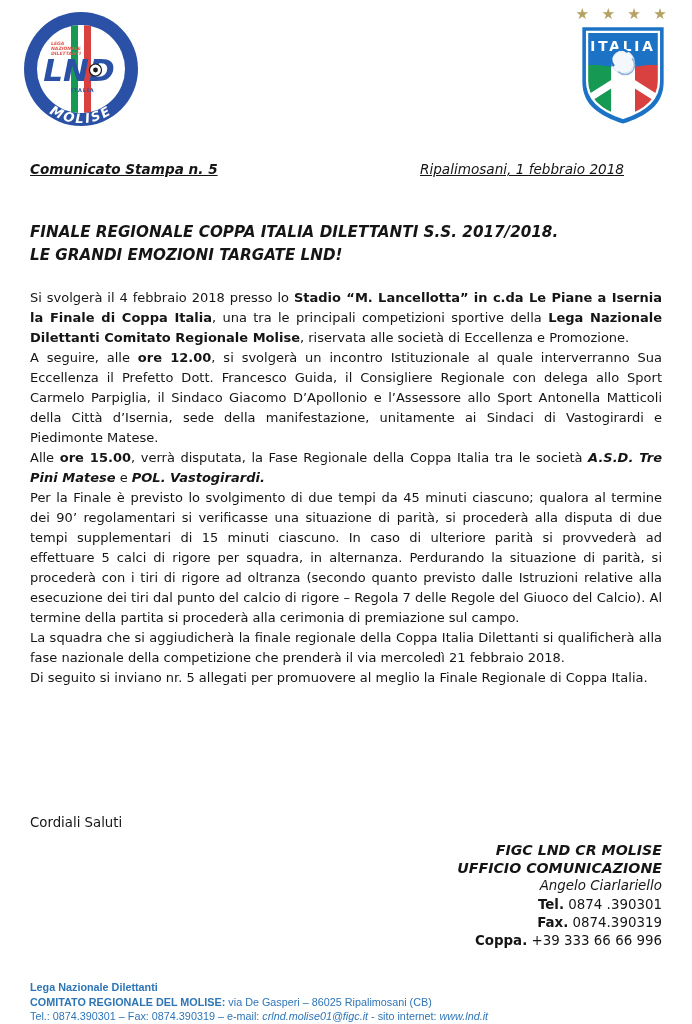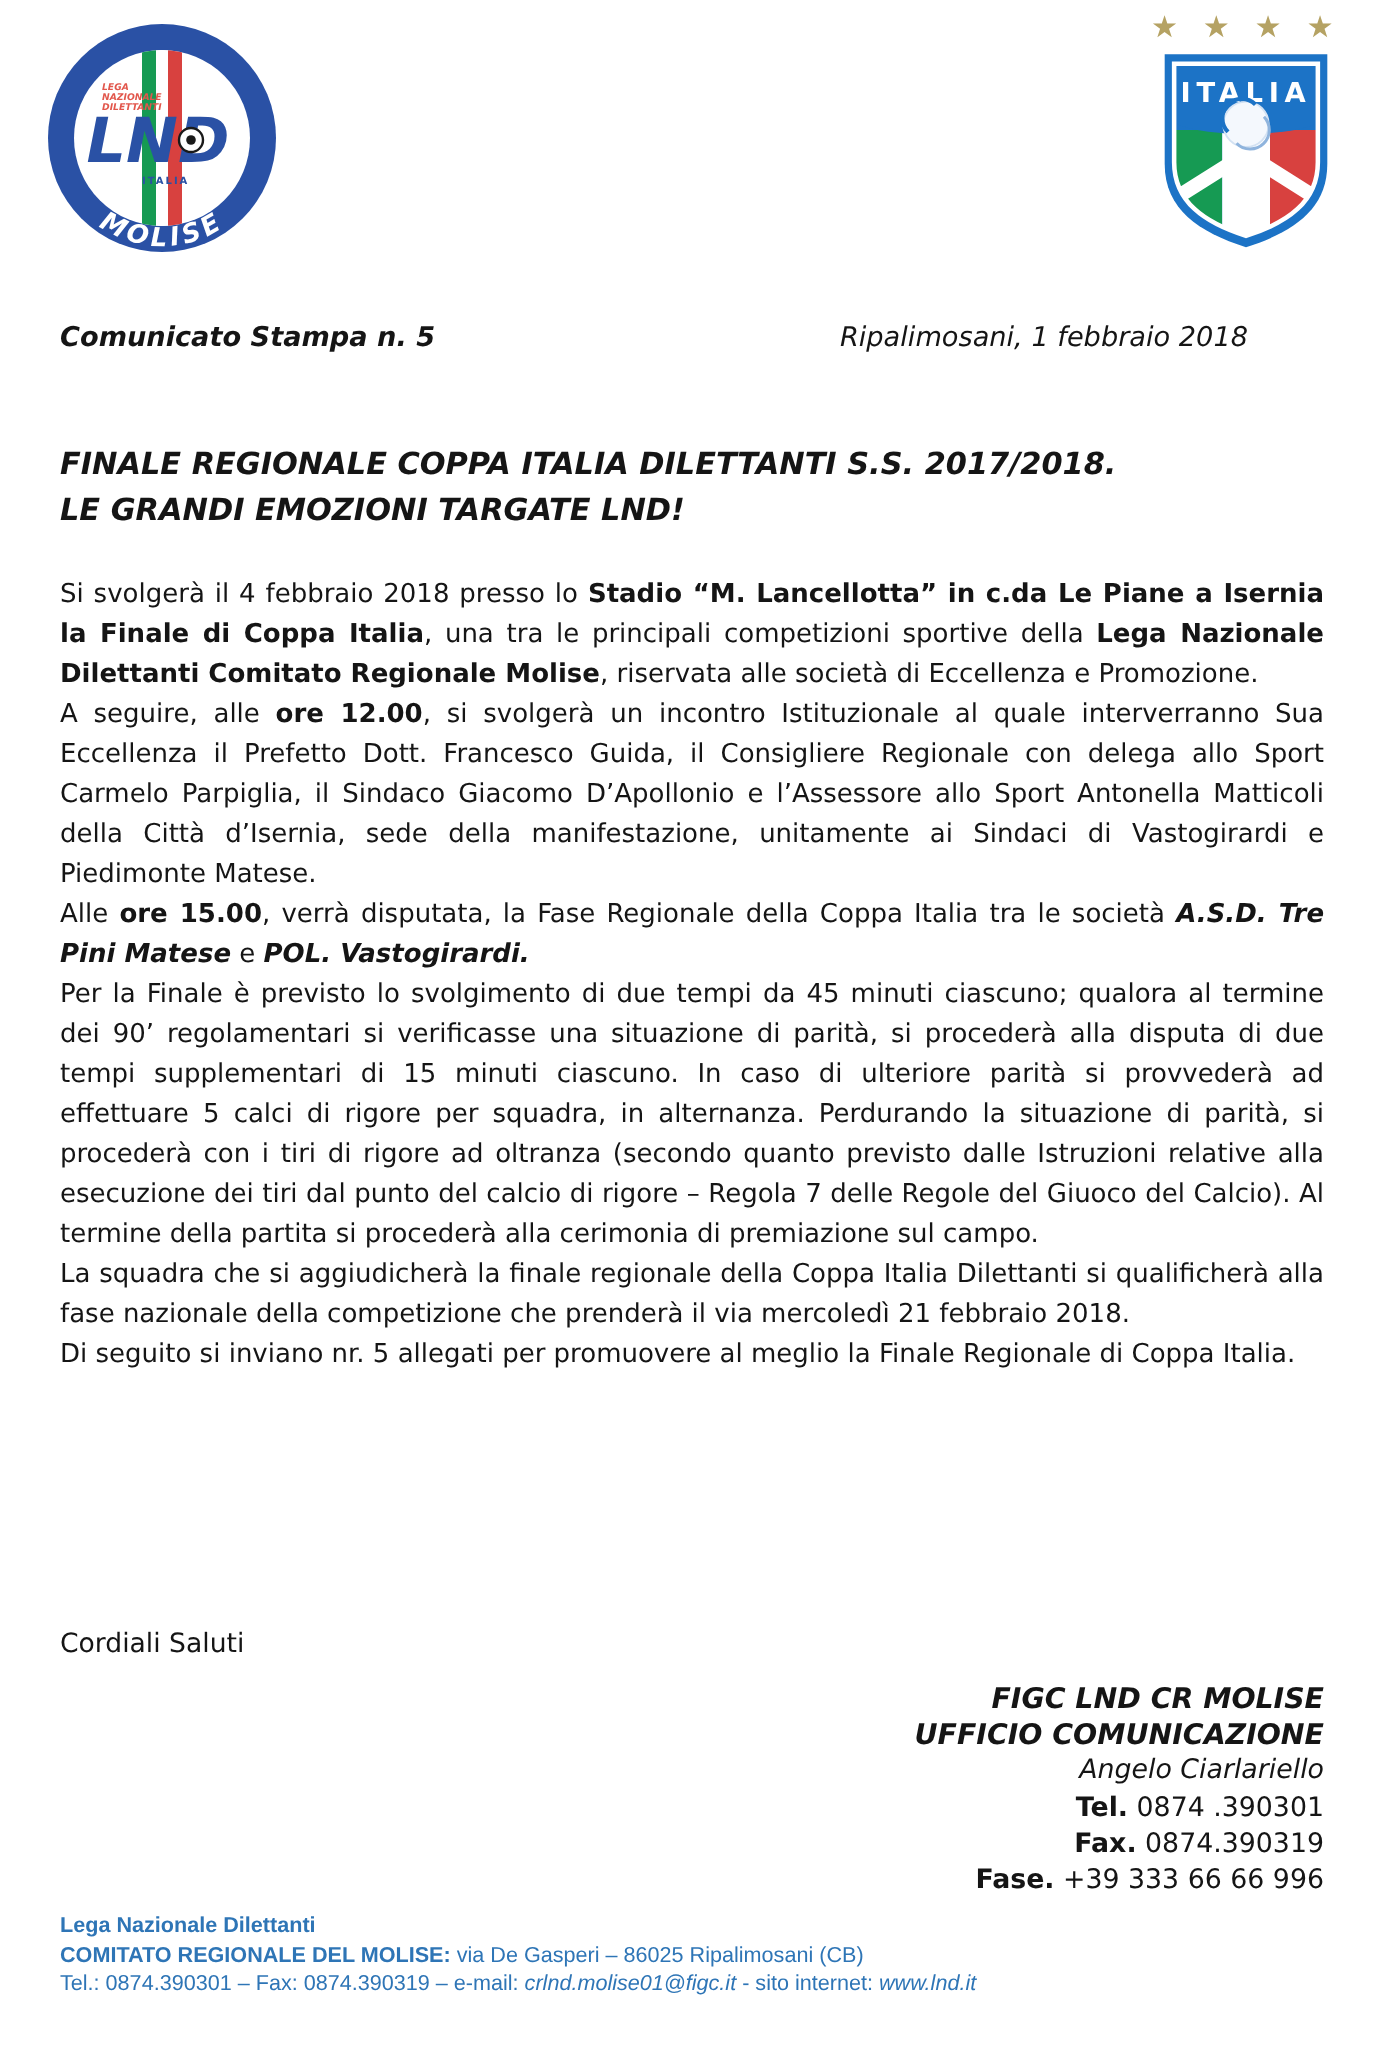--- a/index.html
+++ b/index.html
@@ -15,20 +15,21 @@
   .b { font-weight: bold; }
   .i { font-style: italic; }
 
   .logo-lnd { position: absolute; left: 21px; top: 9px; width: 120px; height: 120px; }
   .logo-figc { position: absolute; right: 17px; top: 2px; width: 104px; height: 126px; }
 
   .meta-row {
     position: absolute; top: 161px; left: 30px; right: 30px;
     display: flex; justify-content: space-between;
     font-size: 13.6px;
+    text-decoration: underline;
   }
   .doc-number { font-weight: bold; font-style: italic; }
   .dateline { font-style: italic; margin-right: 38px; }
 
   .title-block {
     position: absolute; top: 221px; left: 30px; right: 30px;
     text-align: left; font-weight: bold; font-style: italic;
     font-size: 15.2px; line-height: 23px;
   }
 
@@ -43,21 +44,21 @@
     font-size: 13.3px; 
   }
 
   .signature {
     position: absolute; top: 841px; right: 30px; left: 30px;
     text-align: right; font-size: 13.4px; line-height: 18.2px;
   }
   .signature .sig-head { font-size: 14.2px; }
 
   .page-footer {
-    position: absolute; left: 30px; right: 20px; bottom: 24px;
+    position: absolute; left: 30px; right: 20px; bottom: 0;
     font-family: "Liberation Sans", sans-serif;
     font-size: 10.8px; line-height: 14.6px;
     color: #2E75B6;
   }
 </style>
 </head>
 <body>
 
 <div class="page">
 
@@ -132,21 +133,21 @@
   </div>
 
   <div class="closing">Cordiali Saluti</div>
 
   <div class="signature">
     <div class="sig-head"><span class="b i">FIGC LND CR MOLISE</span></div>
     <div class="sig-head"><span class="b i">UFFICIO COMUNICAZIONE</span></div>
     <div><span class="i">Angelo Ciarlariello</span></div>
     <div><span class="b">Tel.</span><span> 0874 .390301</span></div>
     <div><span class="b">Fax.</span><span> 0874.390319</span></div>
-    <div><span class="b">Fase.</span><span> +39 333 66 66 996</span></div>
+    <div><span class="b">Coppa.</span><span> +39 333 66 66 996</span></div>
   </div>
 
   <div class="page-footer" style="color: rgb(46, 117, 182);">
     <div><span class="b">Lega Nazionale Dilettanti</span></div>
     <div><span class="b">COMITATO REGIONALE DEL MOLISE:</span><span> via De Gasperi – 86025 Ripalimosani (CB)</span></div>
     <div><span>Tel.: 0874.390301 – Fax: 0874.390319 – e-mail: </span><span class="i">crlnd.molise01@figc.it</span><span> - sito internet: </span><span class="i">www.lnd.it</span></div>
   </div>
 
 </div>
 

